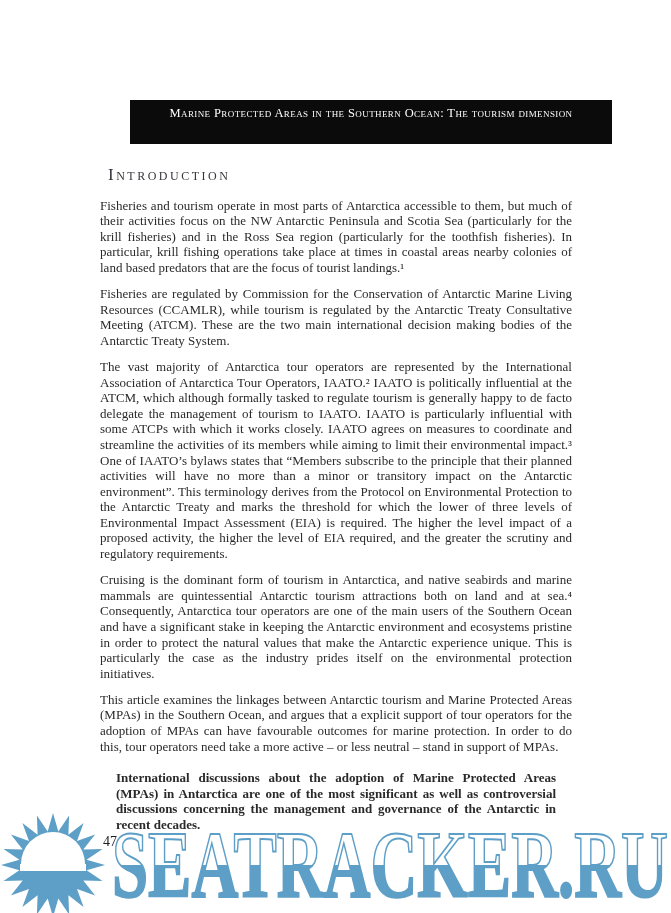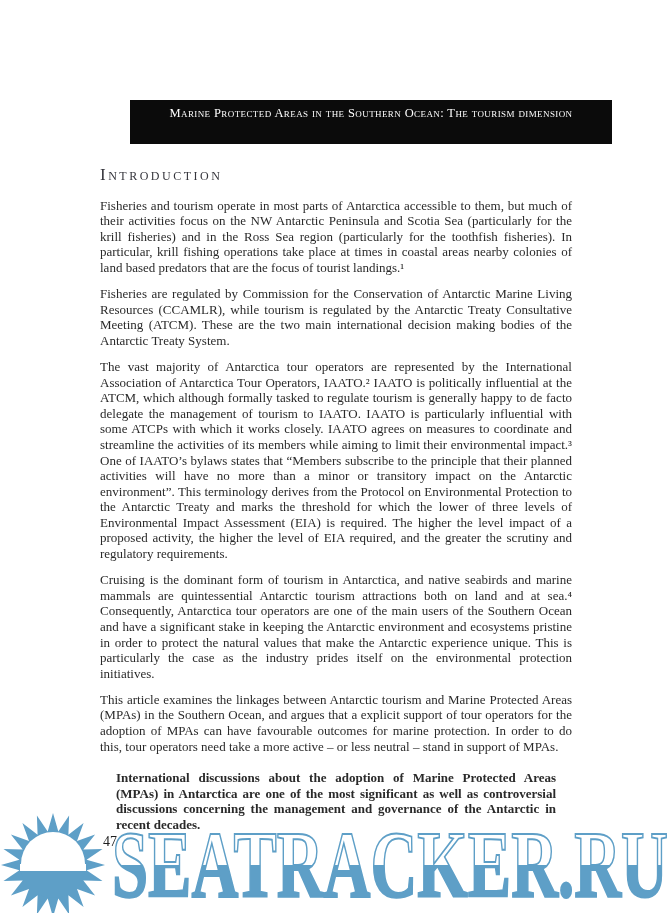--- a/index.html
+++ b/index.html
@@ -29,21 +29,21 @@
     color:var(--body_text,#2a2a2a);
     font-size:13px; line-height:15.6px;
     text-align:justify;
   }
   .section-heading {
     font-size:17px;
     font-weight:normal;
     font-variant:small-caps;
     letter-spacing:2.5px;
     color:var(--heading_text,#35353c);
-    margin:0 0 15px 0;
+    margin:0 0 15px 8px;
     text-align:left;
   }
   .content p { margin:0 0 10.5px 0; }
   .subheading {
     font-size:13px; font-weight:bold;
     margin:0; text-align:left;
     line-height:15.6px;
   }
   .content p.closing { margin:16px;font-weight:bold; }
   .page-number {

